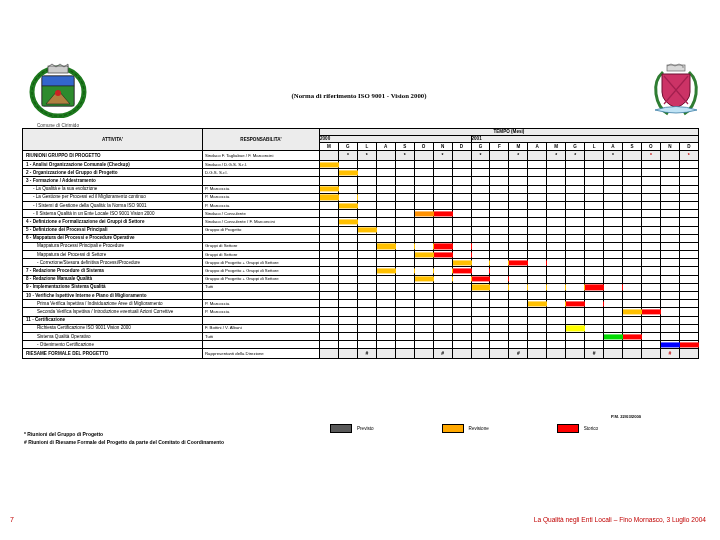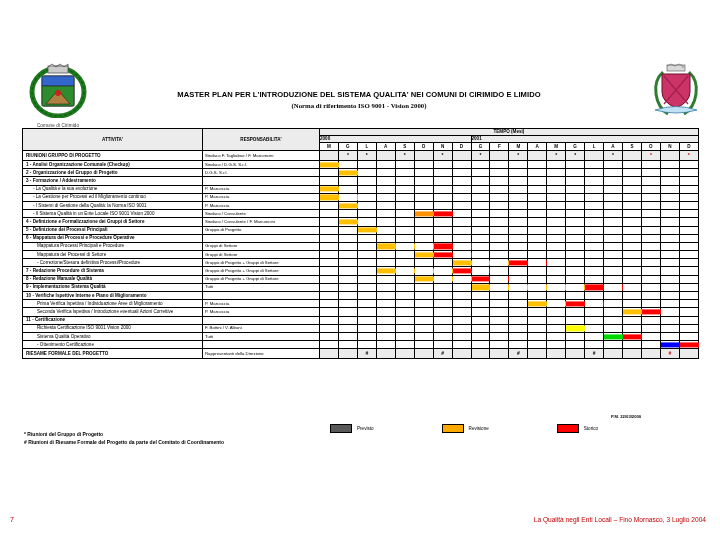--- a/index.html
+++ b/index.html
@@ -99,21 +99,20 @@
       <path d="M31 12 h14 v18 q0 10 -14 16 q-14 -6 -14 -16 v-18 z" fill="#cc3366" stroke="#6b1030" stroke-width="1"></path>
       <path d="M19 14 L43 42 M43 14 L19 42" stroke="#a3204f" stroke-width="1.2"></path>
       <rect x="22" y="3" width="18" height="6" fill="#d9d9d9" stroke="#666" stroke-width=".7"></rect>
       <path d="M22 4 l4 -2 l4 2 l4 -2 l4 2 l0 2" fill="none" stroke="#666" stroke-width=".7"></path>
       <path d="M10 48 q21 -7 42 0 q-21 6 -42 0 z" fill="#bfe3f5" stroke="#3a7ca5" stroke-width=".8"></path>
     </svg>
     <span class="crest-cap"></span>
   </div>
 
   <div class="titlewrap">
-    <div class="title-main">MASTER PLAN PER L'INTRODUZIONE DEL SISTEMA QUALITA' NEI COMUNI DI CIRIMIDO E LIMIDO</div>
     <div class="title-sub">(Norma di riferimento ISO 9001 - Vision 2000)</div>
   </div>
 
   <table class="gantt">
     <colgroup id="cols">
         <col style="width: 180px;">
         <col style="width: 117px;">
         <col style="width: 18.95px;">
         <col style="width: 18.95px;">
         <col style="width: 18.95px;">

